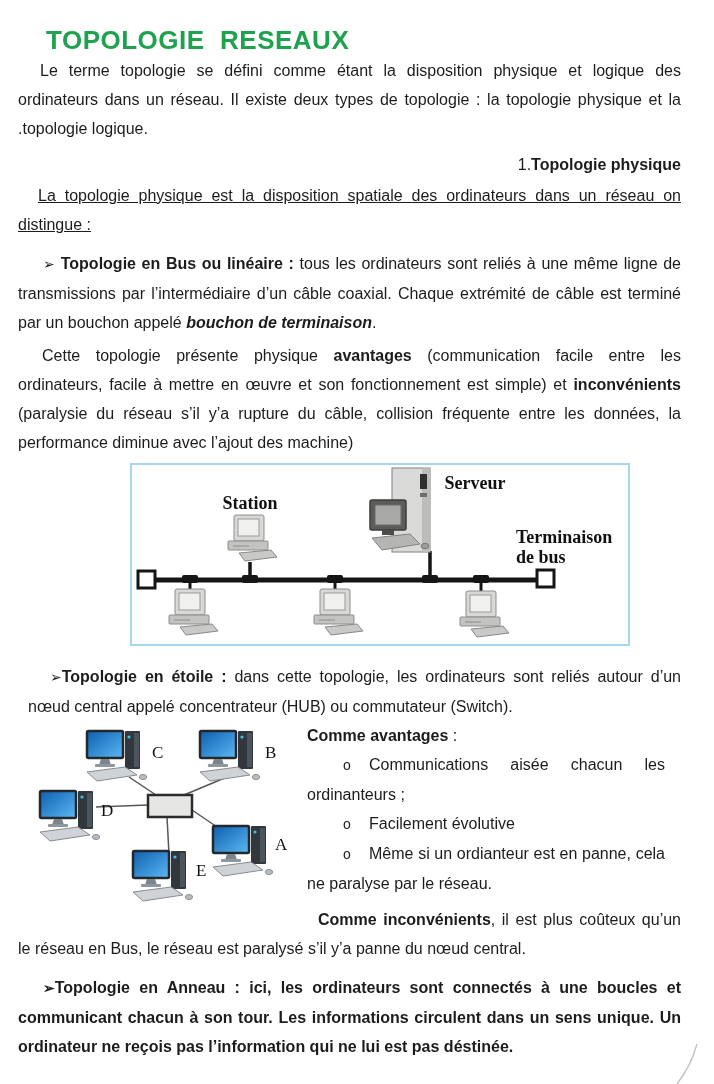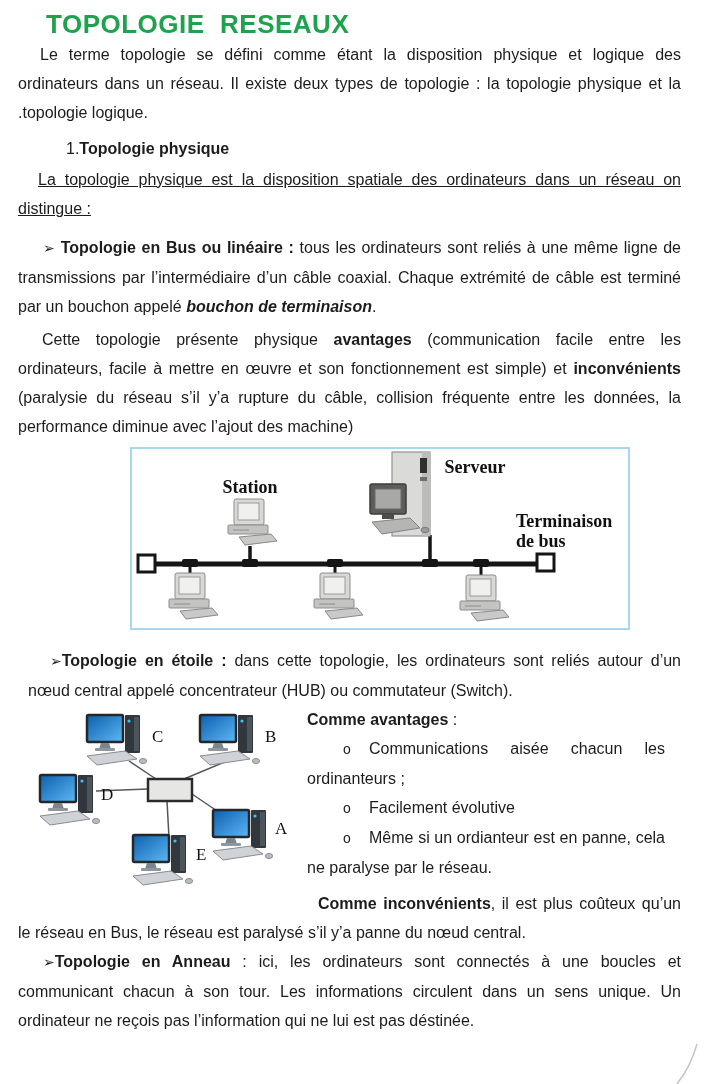--- a/index.html
+++ b/index.html
@@ -1,53 +1,53 @@
 <!DOCTYPE html>
 <html><head>
 <meta charset="utf-8">
 <style>
   html,body { margin:0; padding:0; background:#ffffff; }
   .page {
     position:relative;
     width:699px; height:1084px;
     box-sizing:border-box;
-    padding:4px 18px 0 18px;
+    padding:20px 18px 0 18px;
     background:#ffffff;
     font-family:"Liberation Sans", sans-serif;
     font-size:16px; line-height:29px;
     color:#1c1c1c;
     text-align:justify;
     overflow:hidden;
   }
   h1.title {
     margin:4px 0 0 28px;
     font-size:26px; line-height:32px;
     font-weight:800;
     color:#1EA24D;
     letter-spacing:.5px;
     white-space:pre;
     text-align:left;
   }
   p { margin:0; }
   .p1 { margin-top:0; text-indent:22px; }
-  .h2 { margin:7px 0 0 48px; text-align:left; }
+  .h2 { margin:7px 0 0 48px; text-align:right; }
   .h2 b { font-weight:700; }
   .p2 { margin-top:2px; text-indent:20px;text-decoration:underline; }
   .p3 { margin-top:10px; text-indent:25px; }
   .p4 { margin-top:4px; text-indent:24px; }
   .p5 { margin-top:16px; padding-left:10px; text-indent:22px; }
   .arrow { font-size:14px; }
   .arrow-sp { margin-right:6px; }
   figure.bus-figure { margin:6px 0 0 112px; width:500px; height:183px; }
   .star-float { float:left; width:285px; height:182px; margin-top:2px; }
   .col-right { margin-left:285px; width:358px; padding-left:4px; }
   .bullet { text-indent:36px; }
   .o-marker { display:inline-block; width:26px; text-indent:0; font-size:14px; }
   .inconv { clear:left; text-indent:300px; }
-  .anneau { text-indent:25px; }
+  .anneau { margin-top:10px; text-indent:25px;font-weight:bold; }
   .bi { font-weight:700; font-style:italic; }
   .pen-mark { position:absolute; right:0; bottom:0; }
   svg text.fig-label { font-family:"Liberation Serif", serif; font-weight:600; fill:#111; }
   svg text.pc-label { font-family:"Liberation Serif", serif; font-weight:400; fill:#111; }
 </style>
 </head>
 <body>
 
 <div class="page">
 

